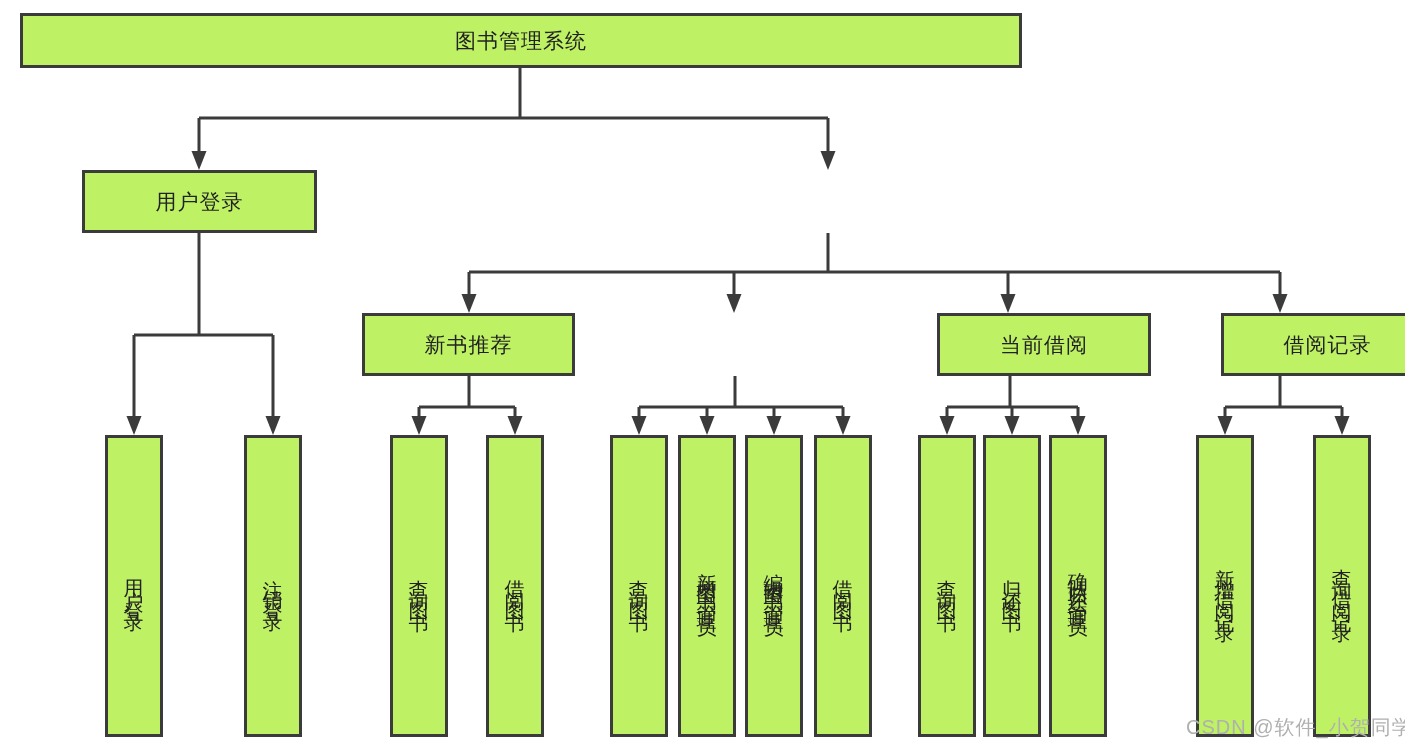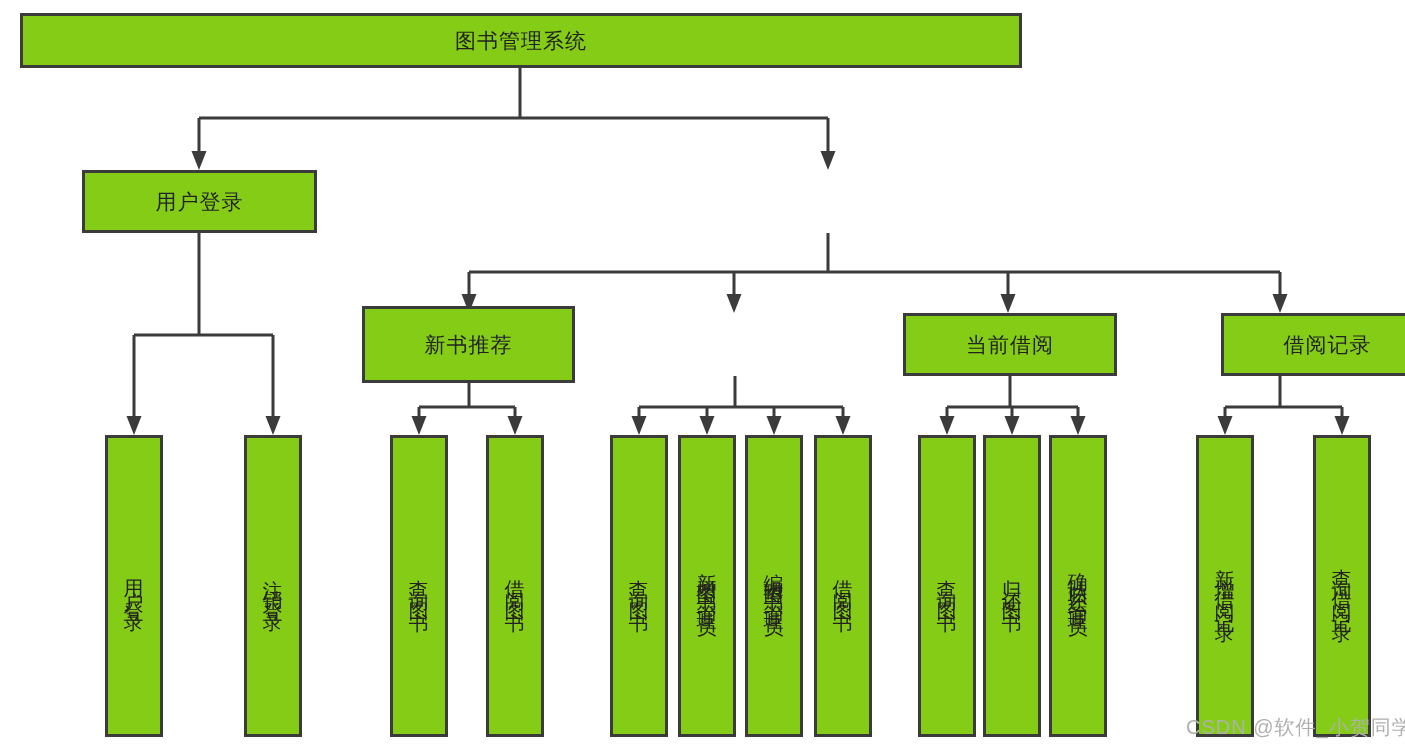--- a/index.html
+++ b/index.html
@@ -15,21 +15,21 @@
     background:#ffffff;
     overflow:hidden;
   }
   svg.wires{position:absolute;left:0;top:0;width:1405px;height:747px;}
   svg.wires path{stroke:var(--line);stroke-width:3;fill:none;}
   svg.wires polygon{fill:var(--line);stroke:none;}
   .node{
     position:absolute;
     box-sizing:border-box;
     border:3px solid var(--line);
-    background:#84cc16;
+    background:#bef264;
     display:flex;
     align-items:center;
     justify-content:center;
     color:var(--text);
     font-size:21px;
     letter-spacing:1px;
     text-align:right;
     line-height:1;
   }
   .node.vert{
@@ -95,24 +95,24 @@
   </svg>
 
   <div class="node" style="left:20px;top:13px;width:1002px;height:55px;">
     <span>图书管理系统</span>
   </div>
 
   <div class="node" style="left:82px;top:170px;width:235px;height:63px;">
     <span>用户登录</span>
   </div>
 
-  <div class="node" style="left:362px;top:306px;width:213px;height:77px;">
+  <div class="node" style="left:362px;top:313px;width:213px;height:63px;">
     <span>新书推荐</span>
   </div>
-  <div class="node" style="left:903px;top:313px;width:214px;height:63px;">
+  <div class="node" style="left:937px;top:313px;width:214px;height:63px;">
     <span>当前借阅</span>
   </div>
   <div class="node" style="left:1173px;top:313px;width:213px;height:63px;margin-left:48px;">
     <span>借阅记录</span>
   </div>
 
   <div class="node vert" style="left:105px;">
     <span class="vtxt">用户登录</span>
   </div>
   <div class="node vert" style="left:244px;">

